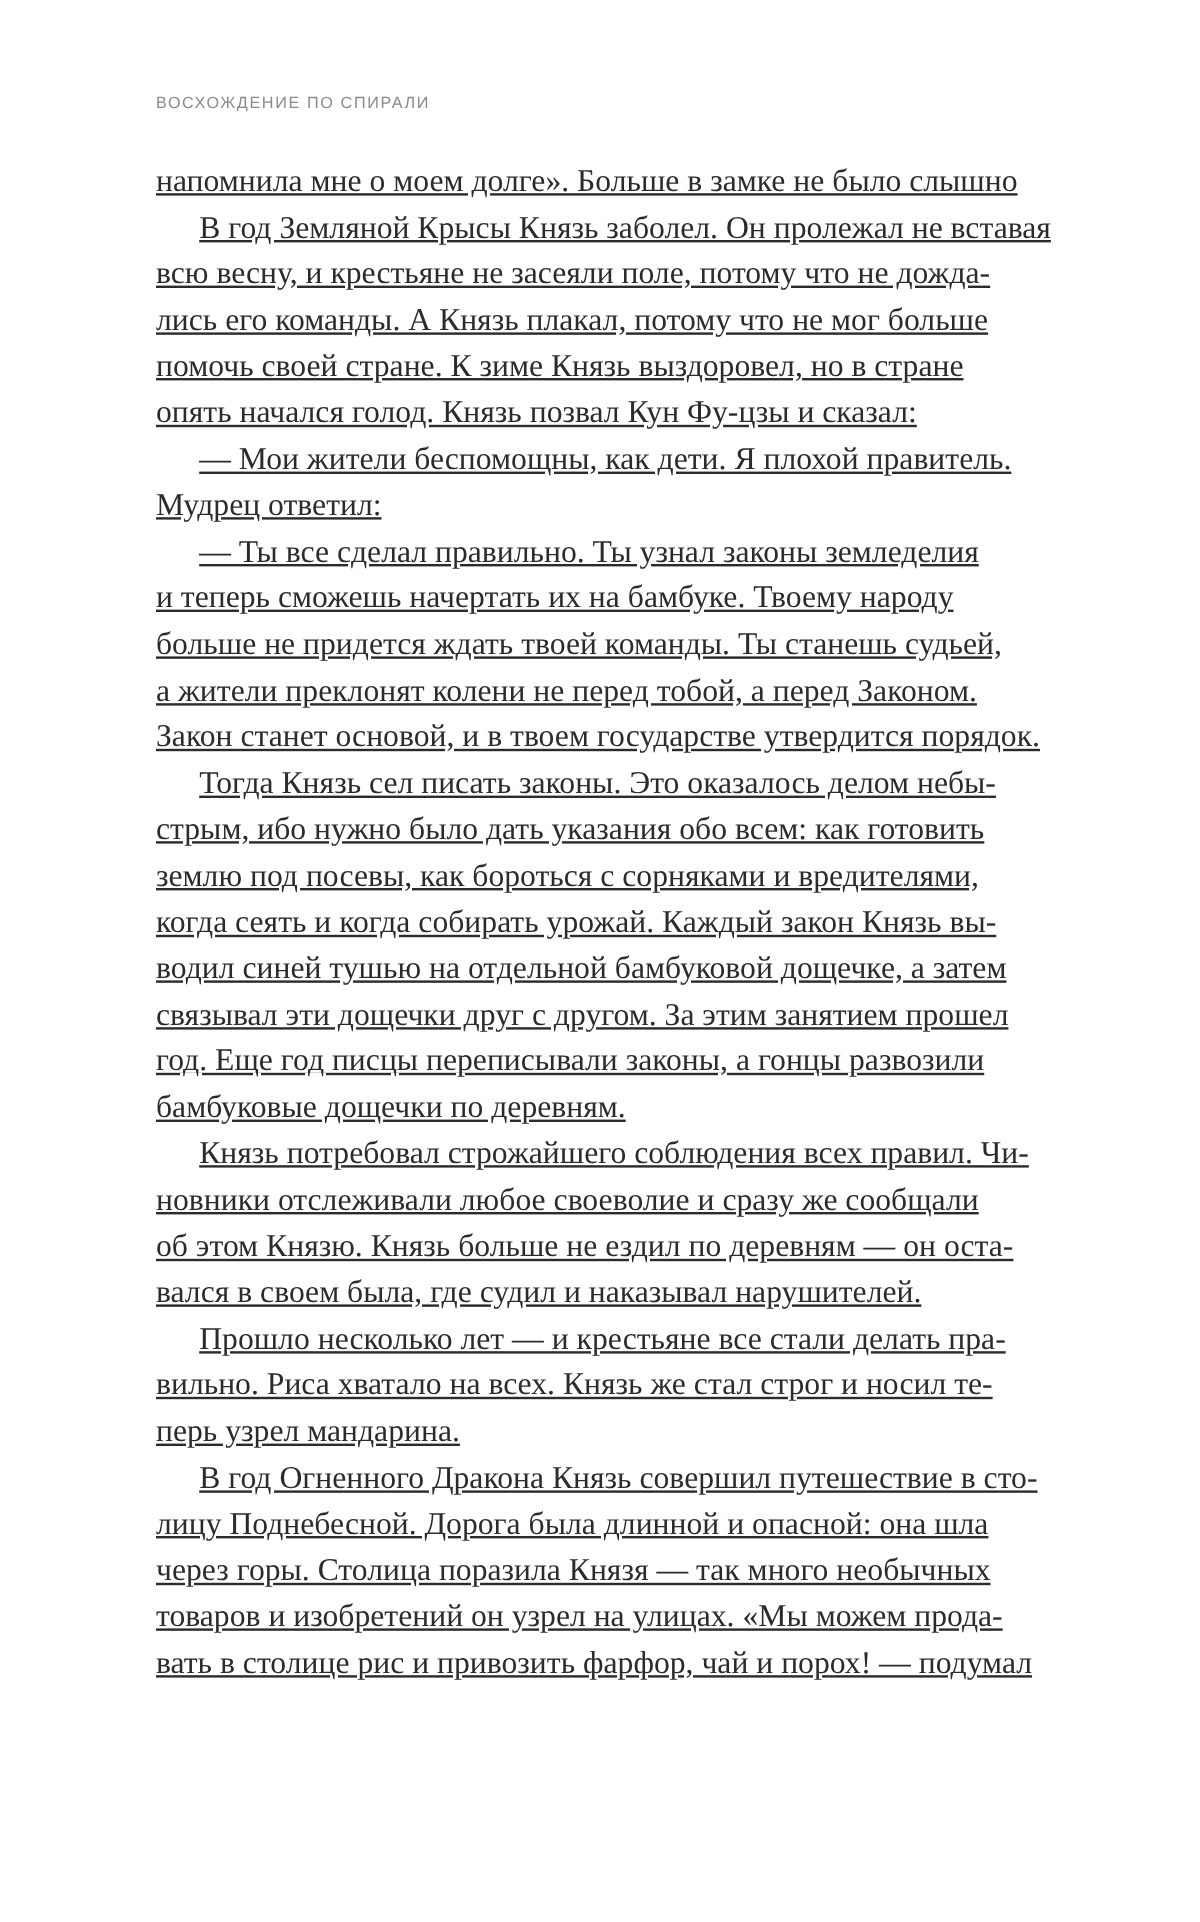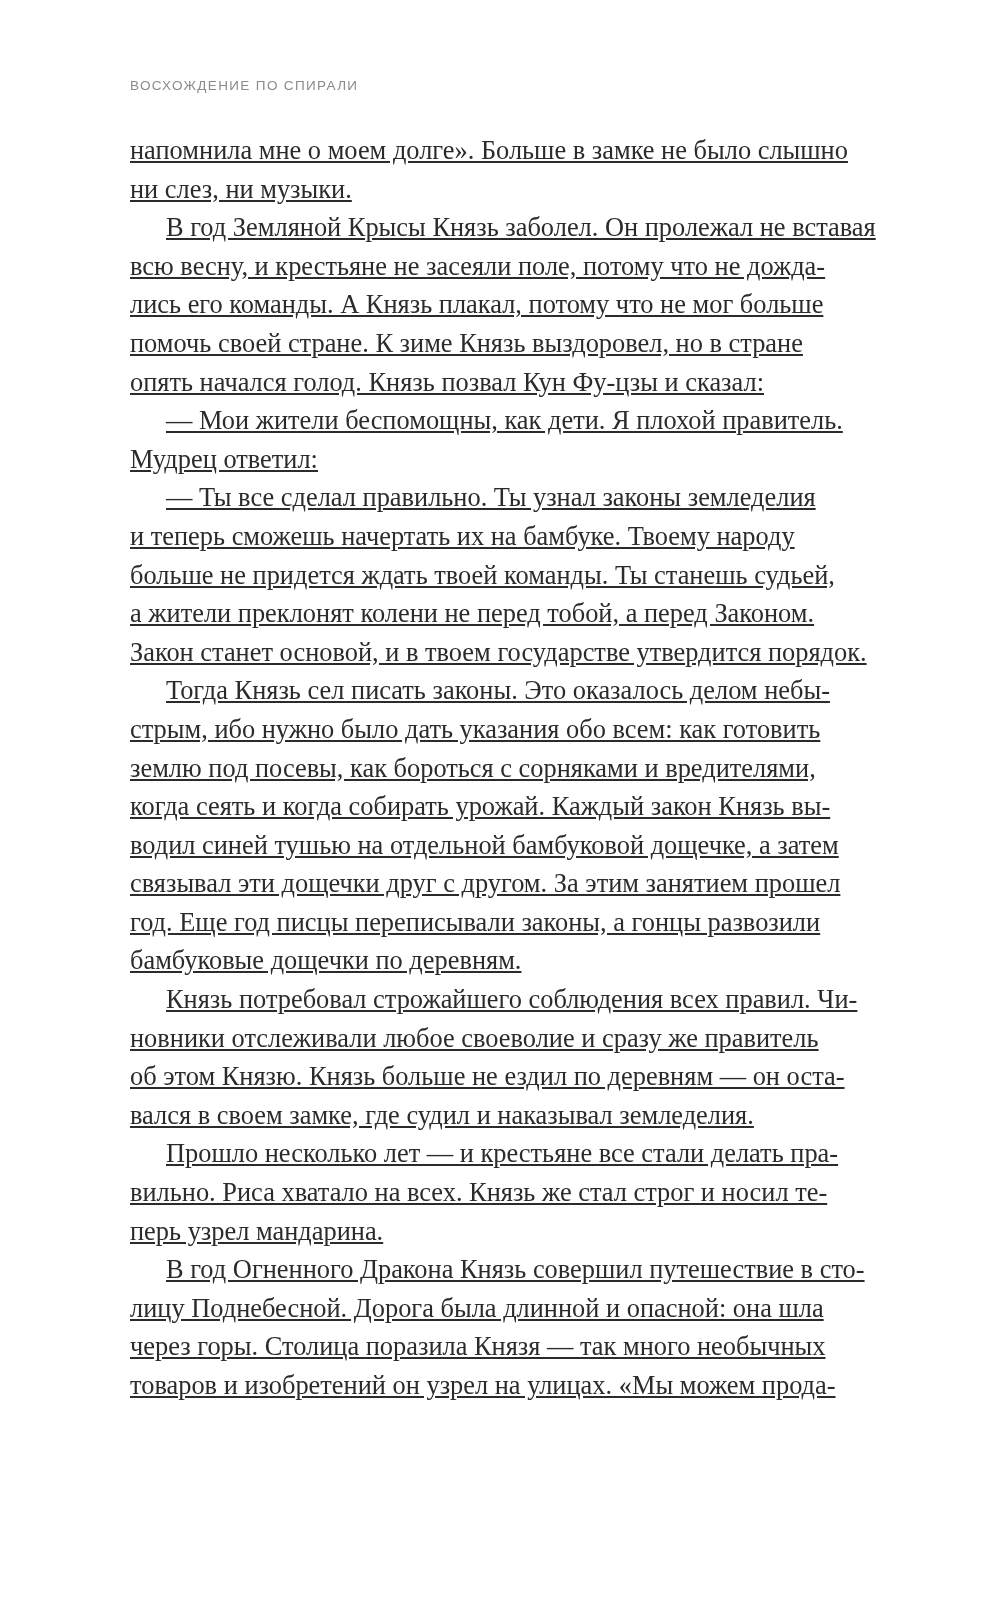--- a/index.html
+++ b/index.html
@@ -90,26 +90,26 @@
   }
 </style>
 </head>
 <body>
 
 <div class="page">
 
   <div class="running-header">ВОСХОЖДЕНИЕ ПО СПИРАЛИ</div>
 
   <div class="text-block">
-      <p class="para"><span class="line">напомнила мне о моем долге». Больше в замке не было слышно</span><span class="line last">ни слез, ни музыки.</span></p>
+      <p class="para"><span class="line">напомнила мне о моем долге». Больше в замке не было слышно</span></p>
       <p class="para"><span class="line indent">В год Земляной Крысы Князь заболел. Он пролежал не вставая</span><span class="line">всю весну, и крестьяне не засеяли поле, потому что не дожда-</span><span class="line">лись его команды. А Князь плакал, потому что не мог больше</span><span class="line">помочь своей стране. К зиме Князь выздоровел, но в стране</span><span class="line last">опять начался голод. Князь позвал Кун Фу-цзы и сказал:</span></p>
       <p class="para"><span class="line last indent">— Мои жители беспомощны, как дети. Я плохой правитель.</span></p>
       <p class="para"><span class="line last">Мудрец ответил:</span></p>
       <p class="para"><span class="line indent">— Ты все сделал правильно. Ты узнал законы земледелия</span><span class="line">и теперь сможешь начертать их на бамбуке. Твоему народу</span><span class="line">больше не придется ждать твоей команды. Ты станешь судьей,</span><span class="line">а жители преклонят колени не перед тобой, а перед Законом.</span><span class="line last">Закон станет основой, и в твоем государстве утвердится порядок.</span></p>
       <p class="para"><span class="line indent">Тогда Князь сел писать законы. Это оказалось делом небы-</span><span class="line">стрым, ибо нужно было дать указания обо всем: как готовить</span><span class="line">землю под посевы, как бороться с сорняками и вредителями,</span><span class="line">когда сеять и когда собирать урожай. Каждый закон Князь вы-</span><span class="line">водил синей тушью на отдельной бамбуковой дощечке, а затем</span><span class="line">связывал эти дощечки друг с другом. За этим занятием прошел</span><span class="line">год. Еще год писцы переписывали законы, а гонцы развозили</span><span class="line last">бамбуковые дощечки по деревням.</span></p>
-      <p class="para"><span class="line indent">Князь потребовал строжайшего соблюдения всех правил. Чи-</span><span class="line">новники отслеживали любое своеволие и сразу же правитель</span><span class="line">об этом Князю. Князь больше не ездил по деревням — он оста-</span><span class="line last">вался в своем замке, где судил и наказывал земледелия.</span></p>
+      <p class="para"><span class="line indent">Князь потребовал строжайшего соблюдения всех правил. Чи-</span><span class="line">новники отслеживали любое своеволие и сразу же сообщали</span><span class="line">об этом Князю. Князь больше не ездил по деревням — он оста-</span><span class="line last">вался в своем была, где судил и наказывал нарушителей.</span></p>
       <p class="para"><span class="line indent">Прошло несколько лет — и крестьяне все стали делать пра-</span><span class="line">вильно. Риса хватало на всех. Князь же стал строг и носил те-</span><span class="line last">перь узрел мандарина.</span></p>
       <p class="para"><span class="line indent">В год Огненного Дракона Князь совершил путешествие в сто-</span><span class="line">лицу Поднебесной. Дорога была длинной и опасной: она шла</span><span class="line">через горы. Столица поразила Князя — так много необычных</span><span class="line">товаров и изобретений он узрел на улицах. «Мы можем прода-</span><span class="line last">вать в столице рис и привозить фарфор, чай и порох! — подумал</span></p>
     </div>
 
   <div class="page-number">10</div>
 
 </div>
 
 </body></html>

